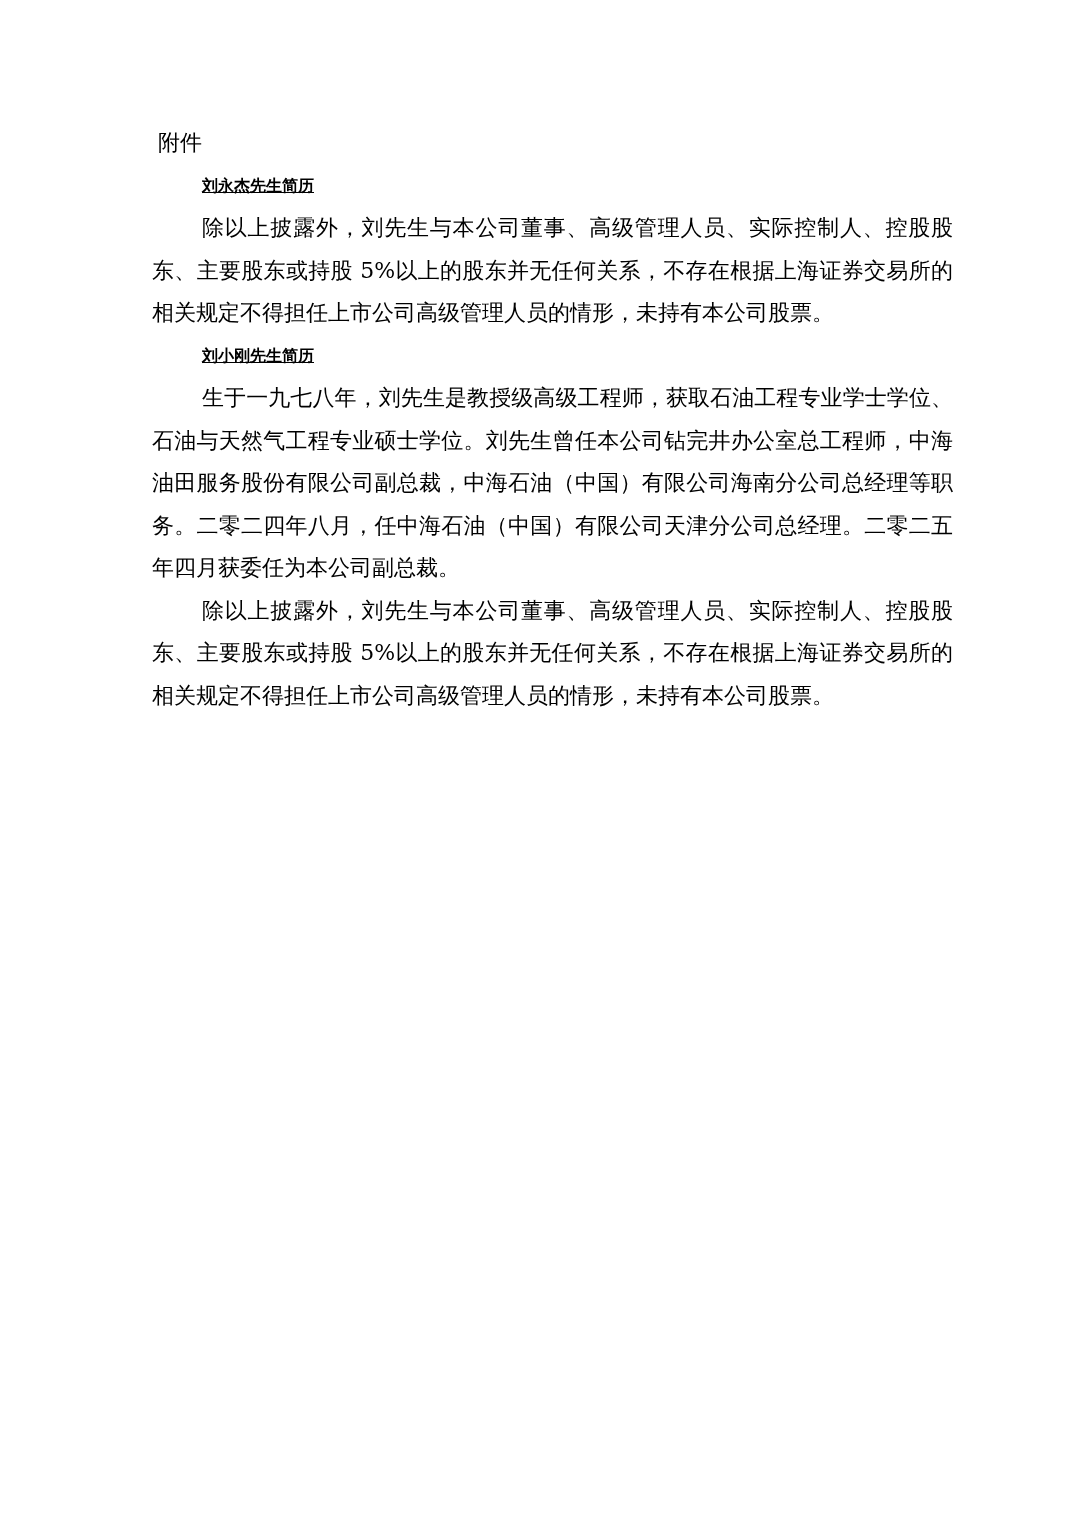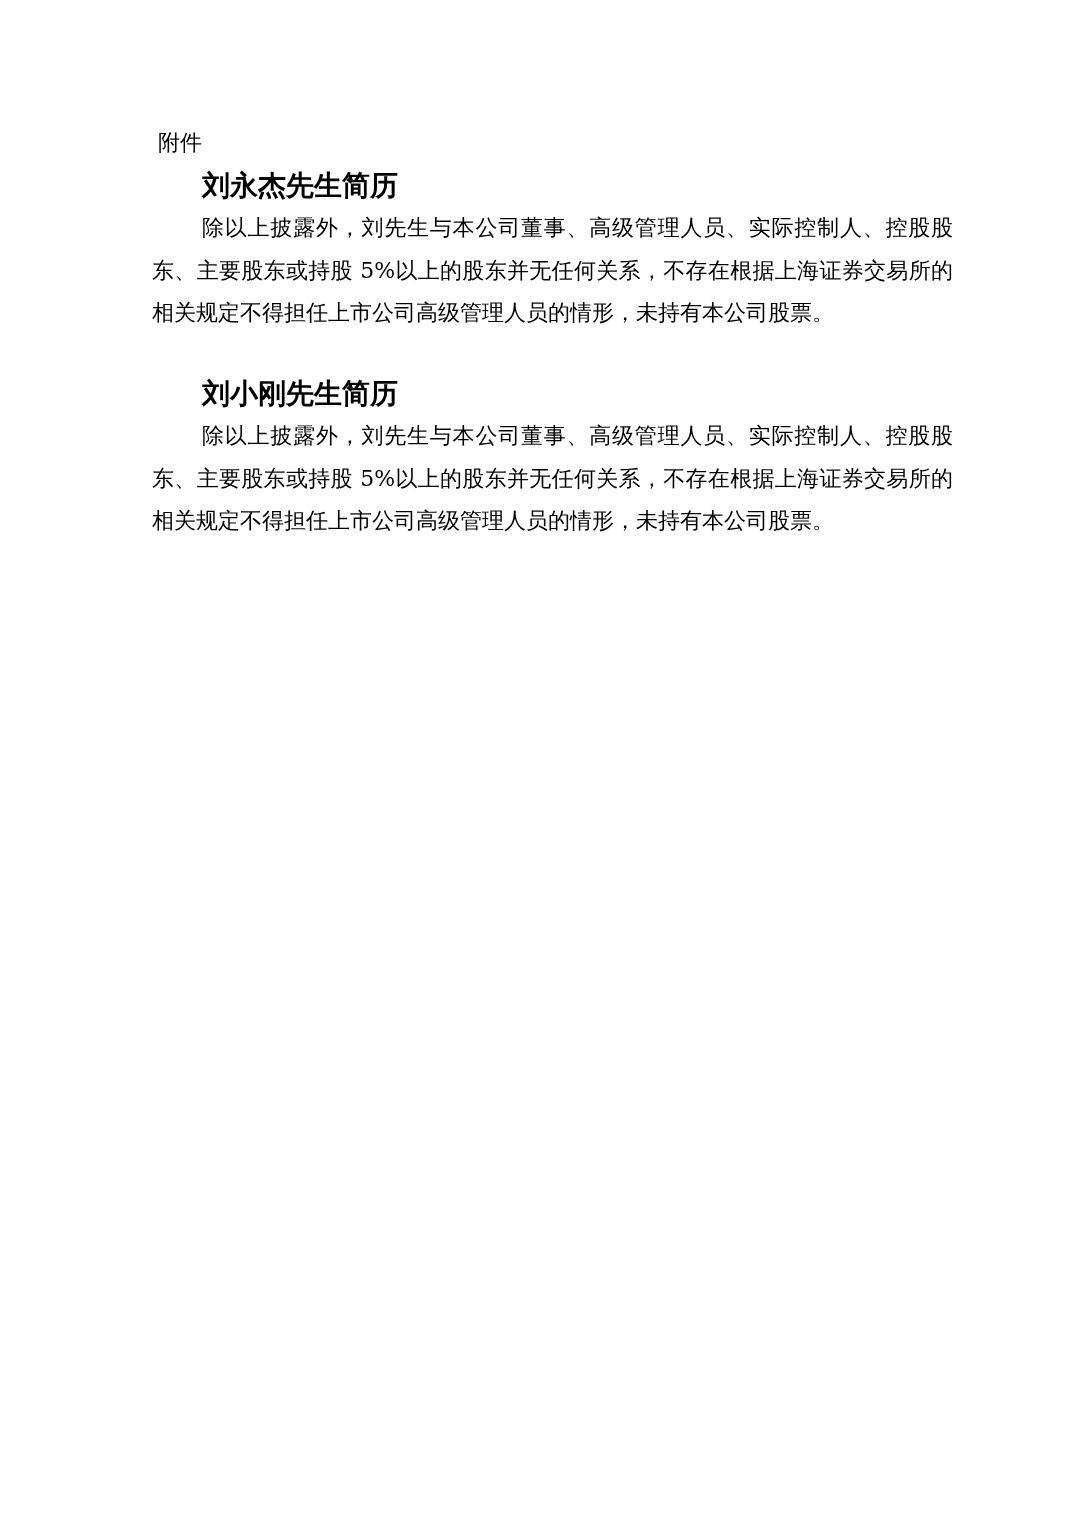--- a/index.html
+++ b/index.html
@@ -21,45 +21,46 @@
     color: #000000;
     overflow: hidden;
     border-radius: 13px;
   }
   .attachment-label {
     font-weight: 400;
     text-indent: 6px;
   }
   .section-heading {
     margin: 0;
-    font-size: 28px;
+    font-size: 16px;
     font-weight: 700;
     line-height: 42.5px;
     text-indent: 50px;
+    text-decoration: underline;
   }
   .bio-paragraph {
     margin: 0;
     text-indent: 50px;
     text-align: justify;
     text-justify: inter-ideograph;
   }
   .bio-section-2 {
-    margin-top: 38px;
   }
 </style>
 </head>
 <body>
 
 <div class="page">
 
   <div class="attachment-label">附件</div>
 
   <section class="bio-section bio-section-1">
     <h2 class="section-heading">刘永杰先生简历</h2>
     <p class="bio-paragraph">除以上披露外，刘先生与本公司董事、高级管理人员、实际控制人、控股股东、主要股东或持股 5%以上的股东并无任何关系，不存在根据上海证券交易所的相关规定不得担任上市公司高级管理人员的情形，未持有本公司股票。</p>
   </section>
 
   <section class="bio-section bio-section-2">
     <h2 class="section-heading">刘小刚先生简历</h2>
+    <p class="bio-paragraph">生于一九七八年，刘先生是教授级高级工程师，获取石油工程专业学士学位、石油与天然气工程专业硕士学位。刘先生曾任本公司钻完井办公室总工程师，中海油田服务股份有限公司副总裁，中海石油（中国）有限公司海南分公司总经理等职务。二零二四年八月，任中海石油（中国）有限公司天津分公司总经理。二零二五年四月获委任为本公司副总裁。</p>
     <p class="bio-paragraph">除以上披露外，刘先生与本公司董事、高级管理人员、实际控制人、控股股东、主要股东或持股 5%以上的股东并无任何关系，不存在根据上海证券交易所的相关规定不得担任上市公司高级管理人员的情形，未持有本公司股票。</p>
   </section>
 
 </div>
 
 </body></html>

